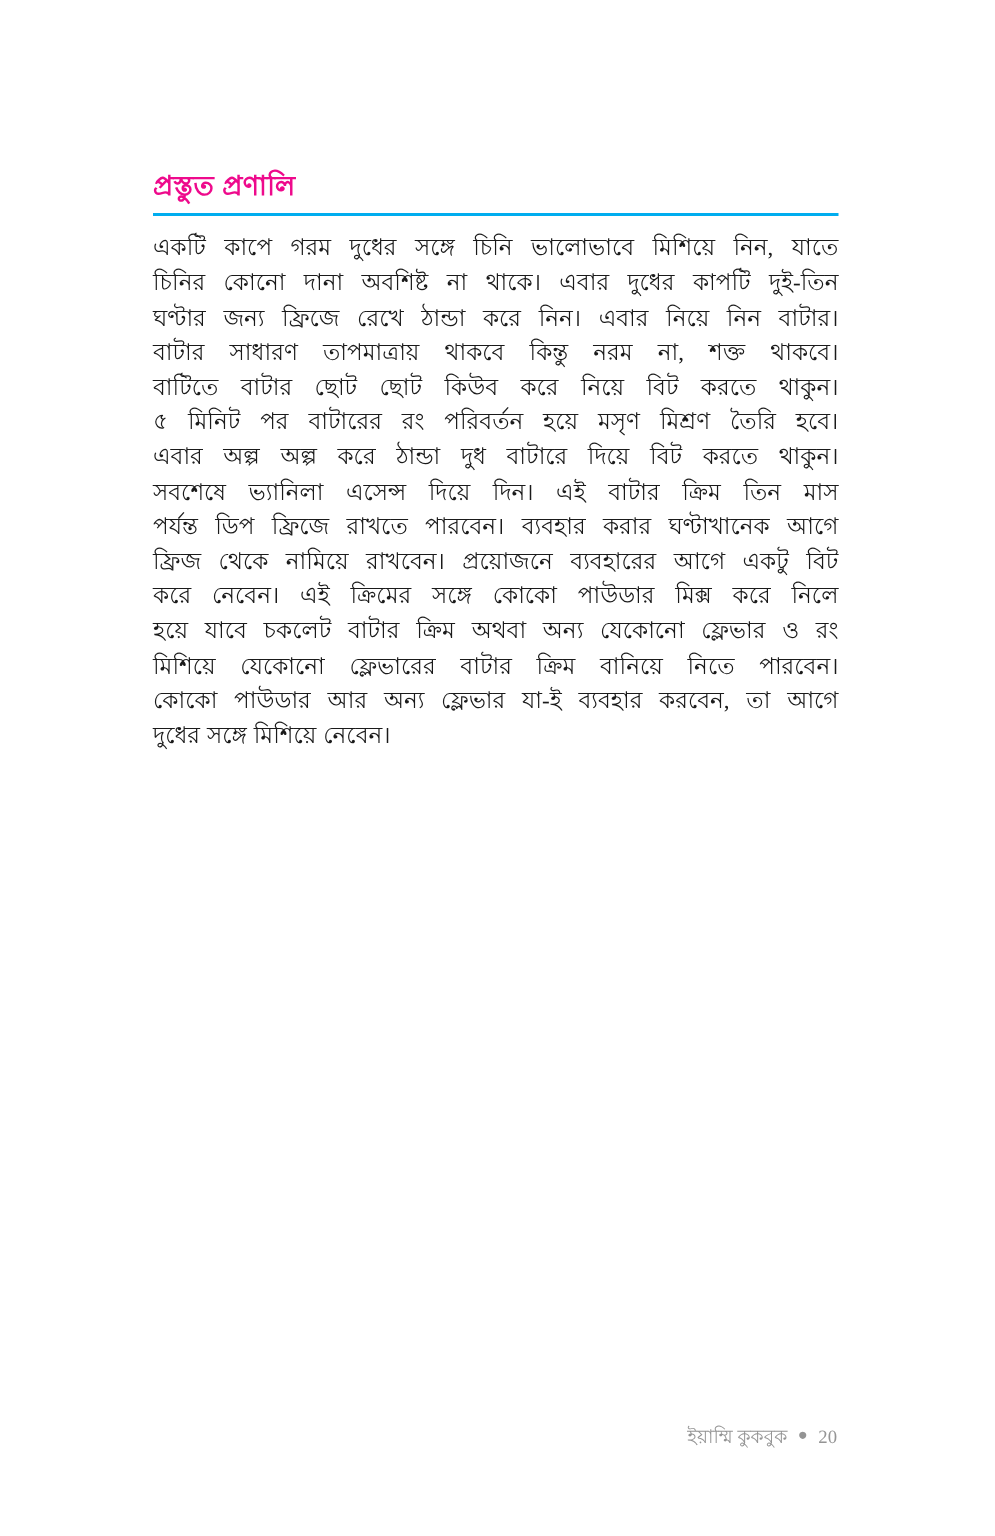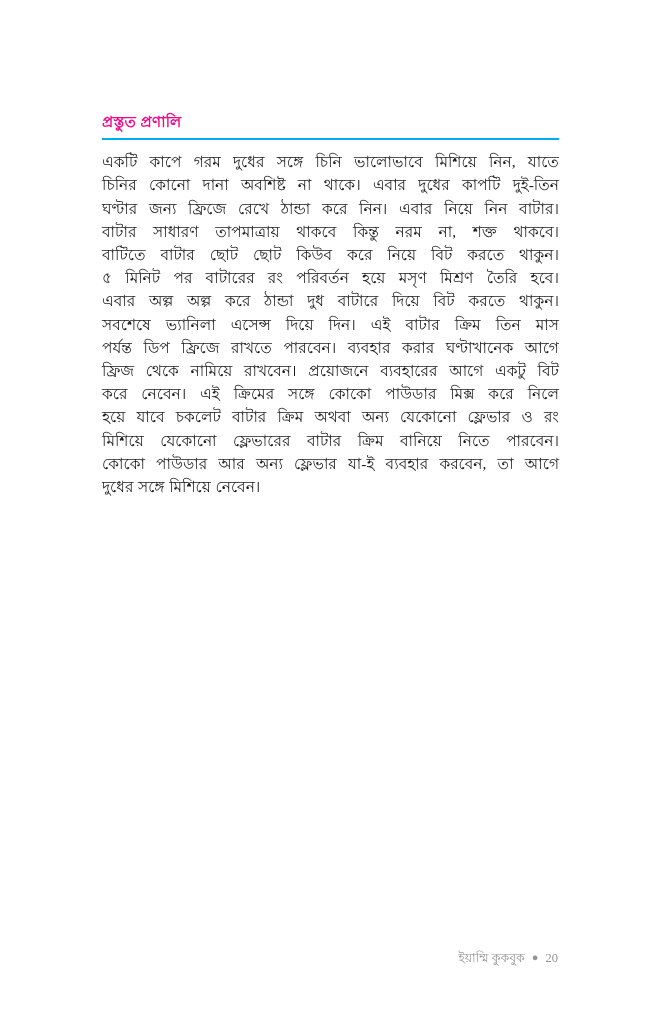--- a/index.html
+++ b/index.html
@@ -29,21 +29,21 @@
     left: 102px;
     top: 112px;
     width: 457px;
   }
 
   .section-heading {
     margin: 0;
     padding: 0;
     color: #ee0a8c;
     font-family: "Liberation Sans", "DejaVu Sans", sans-serif;
-    font-size: 15px;
+    font-size: 18px;
     font-weight: 700;
     letter-spacing: 0.3px;
     line-height: 1.35;
     white-space: nowrap;
   }
 
   .heading-rule {
     width: 100%;
     height: 2px;
     background: #00adef;

